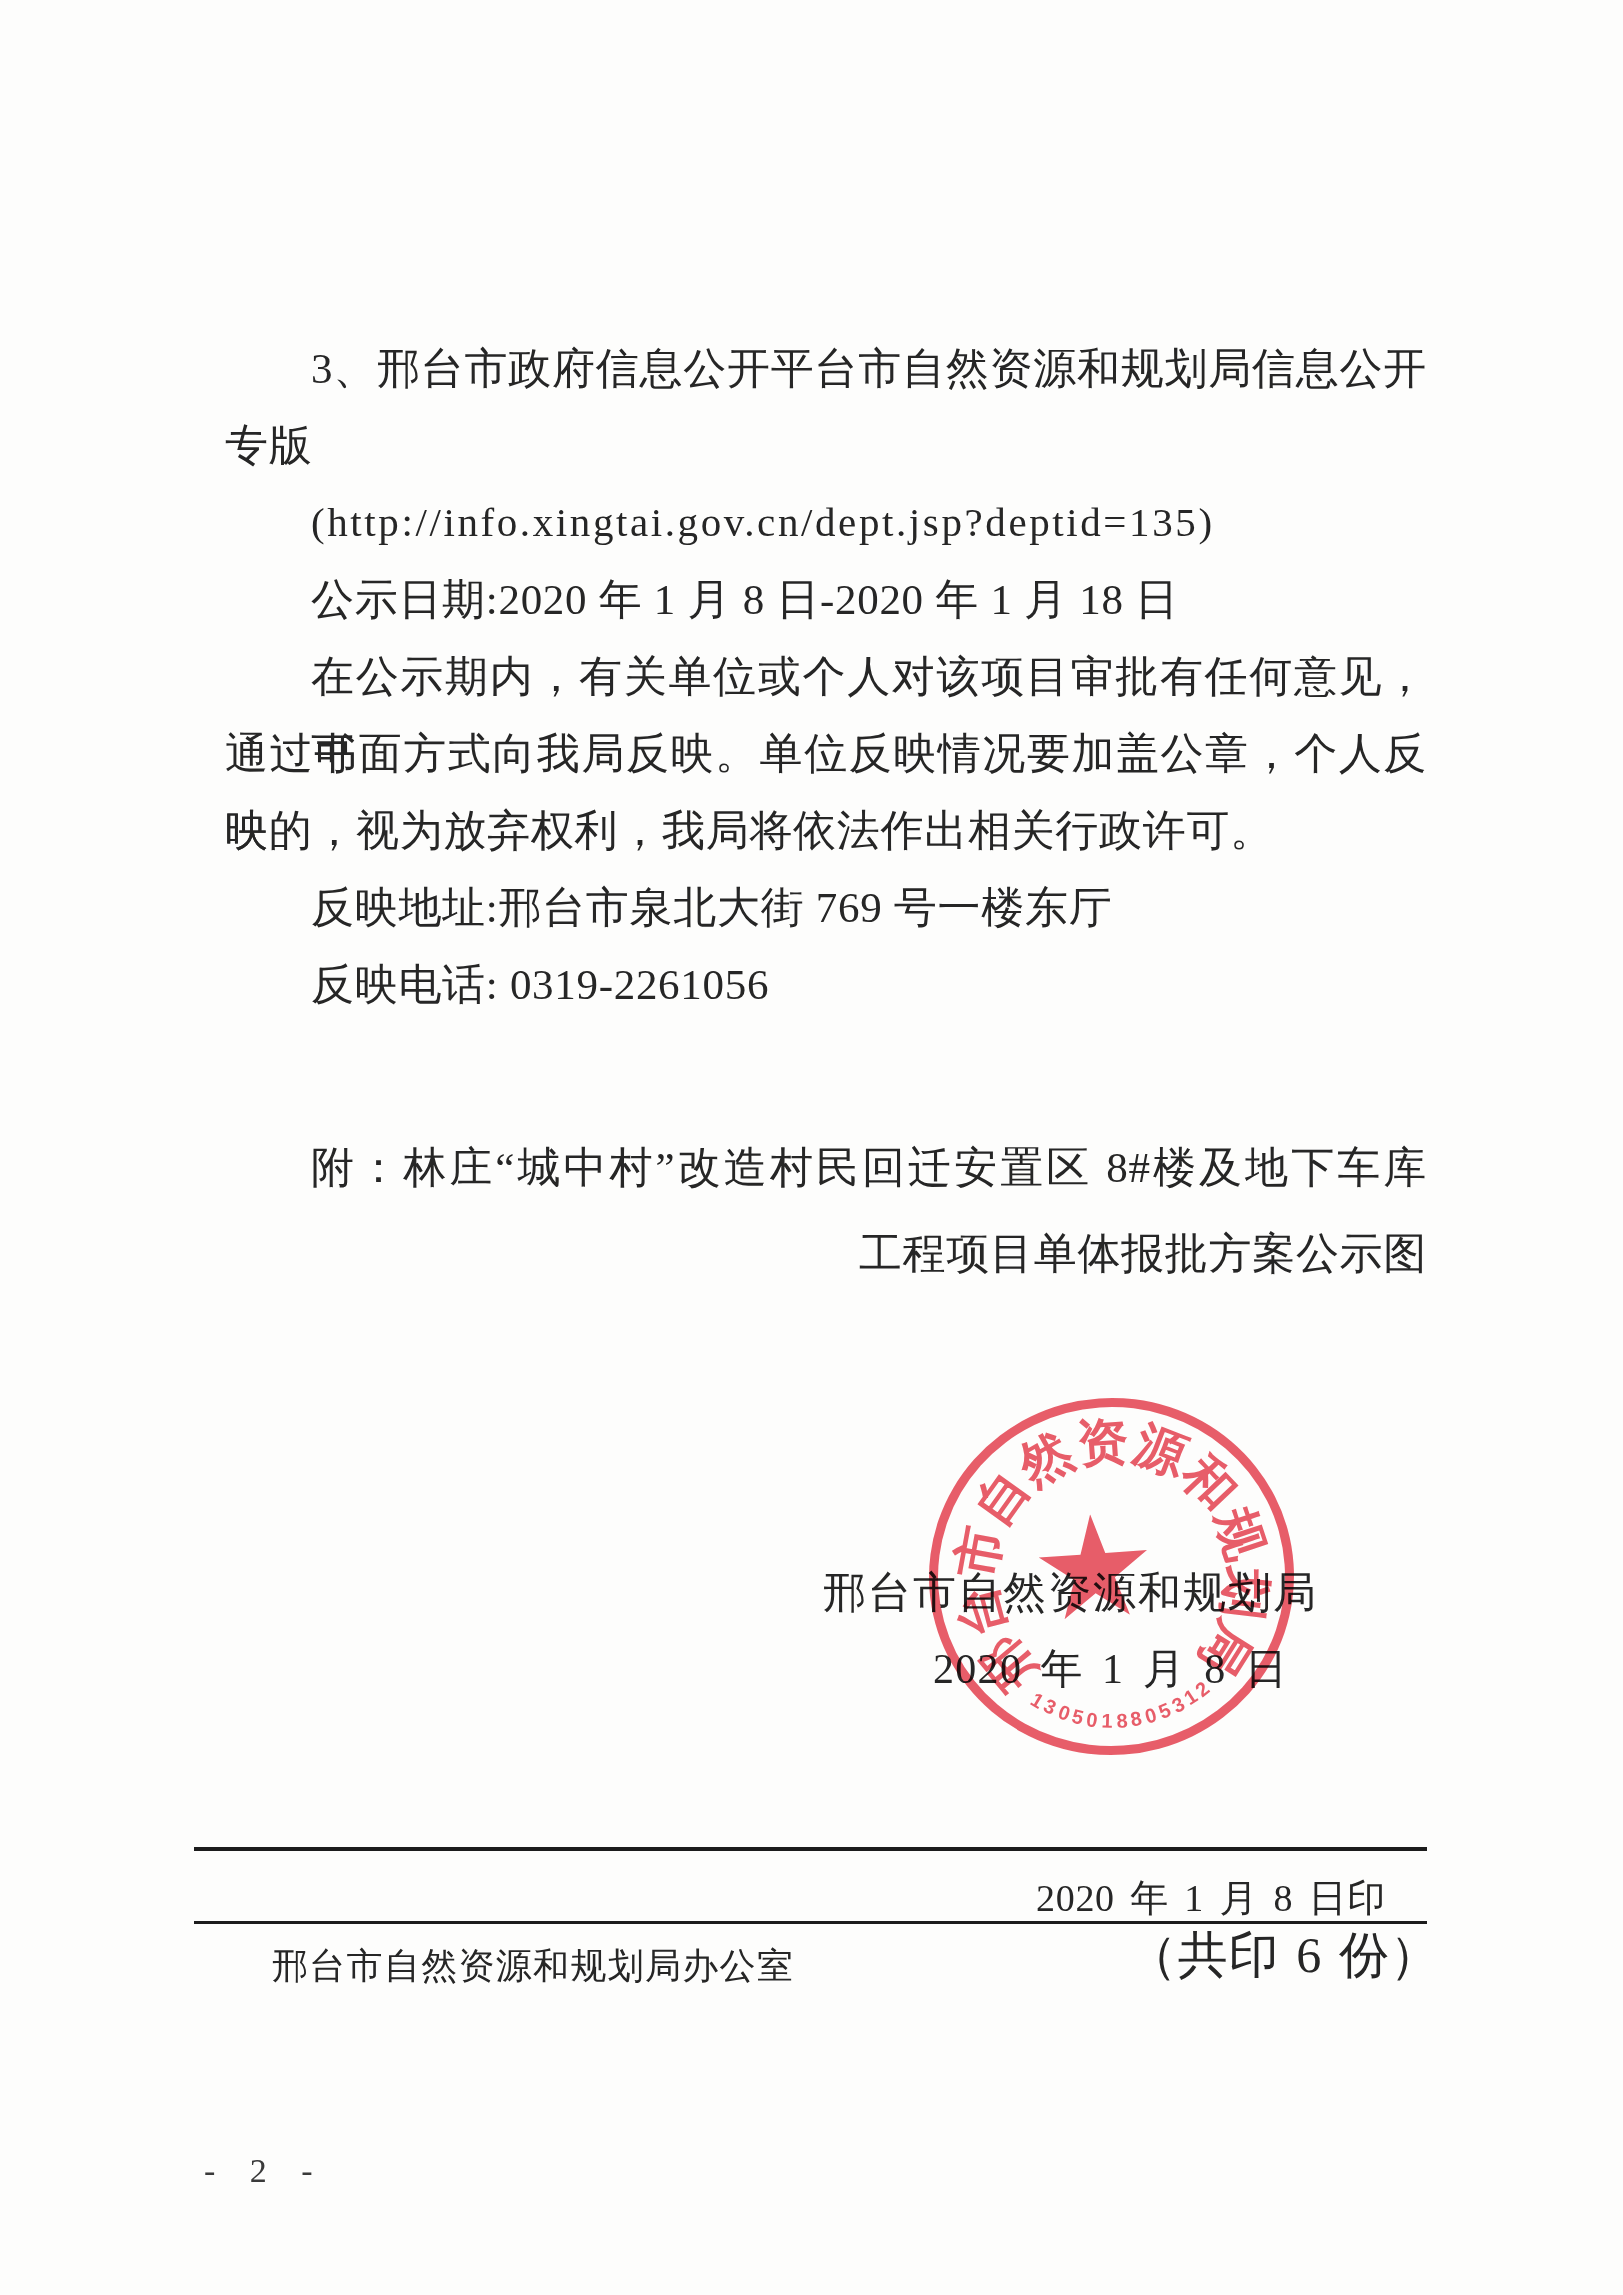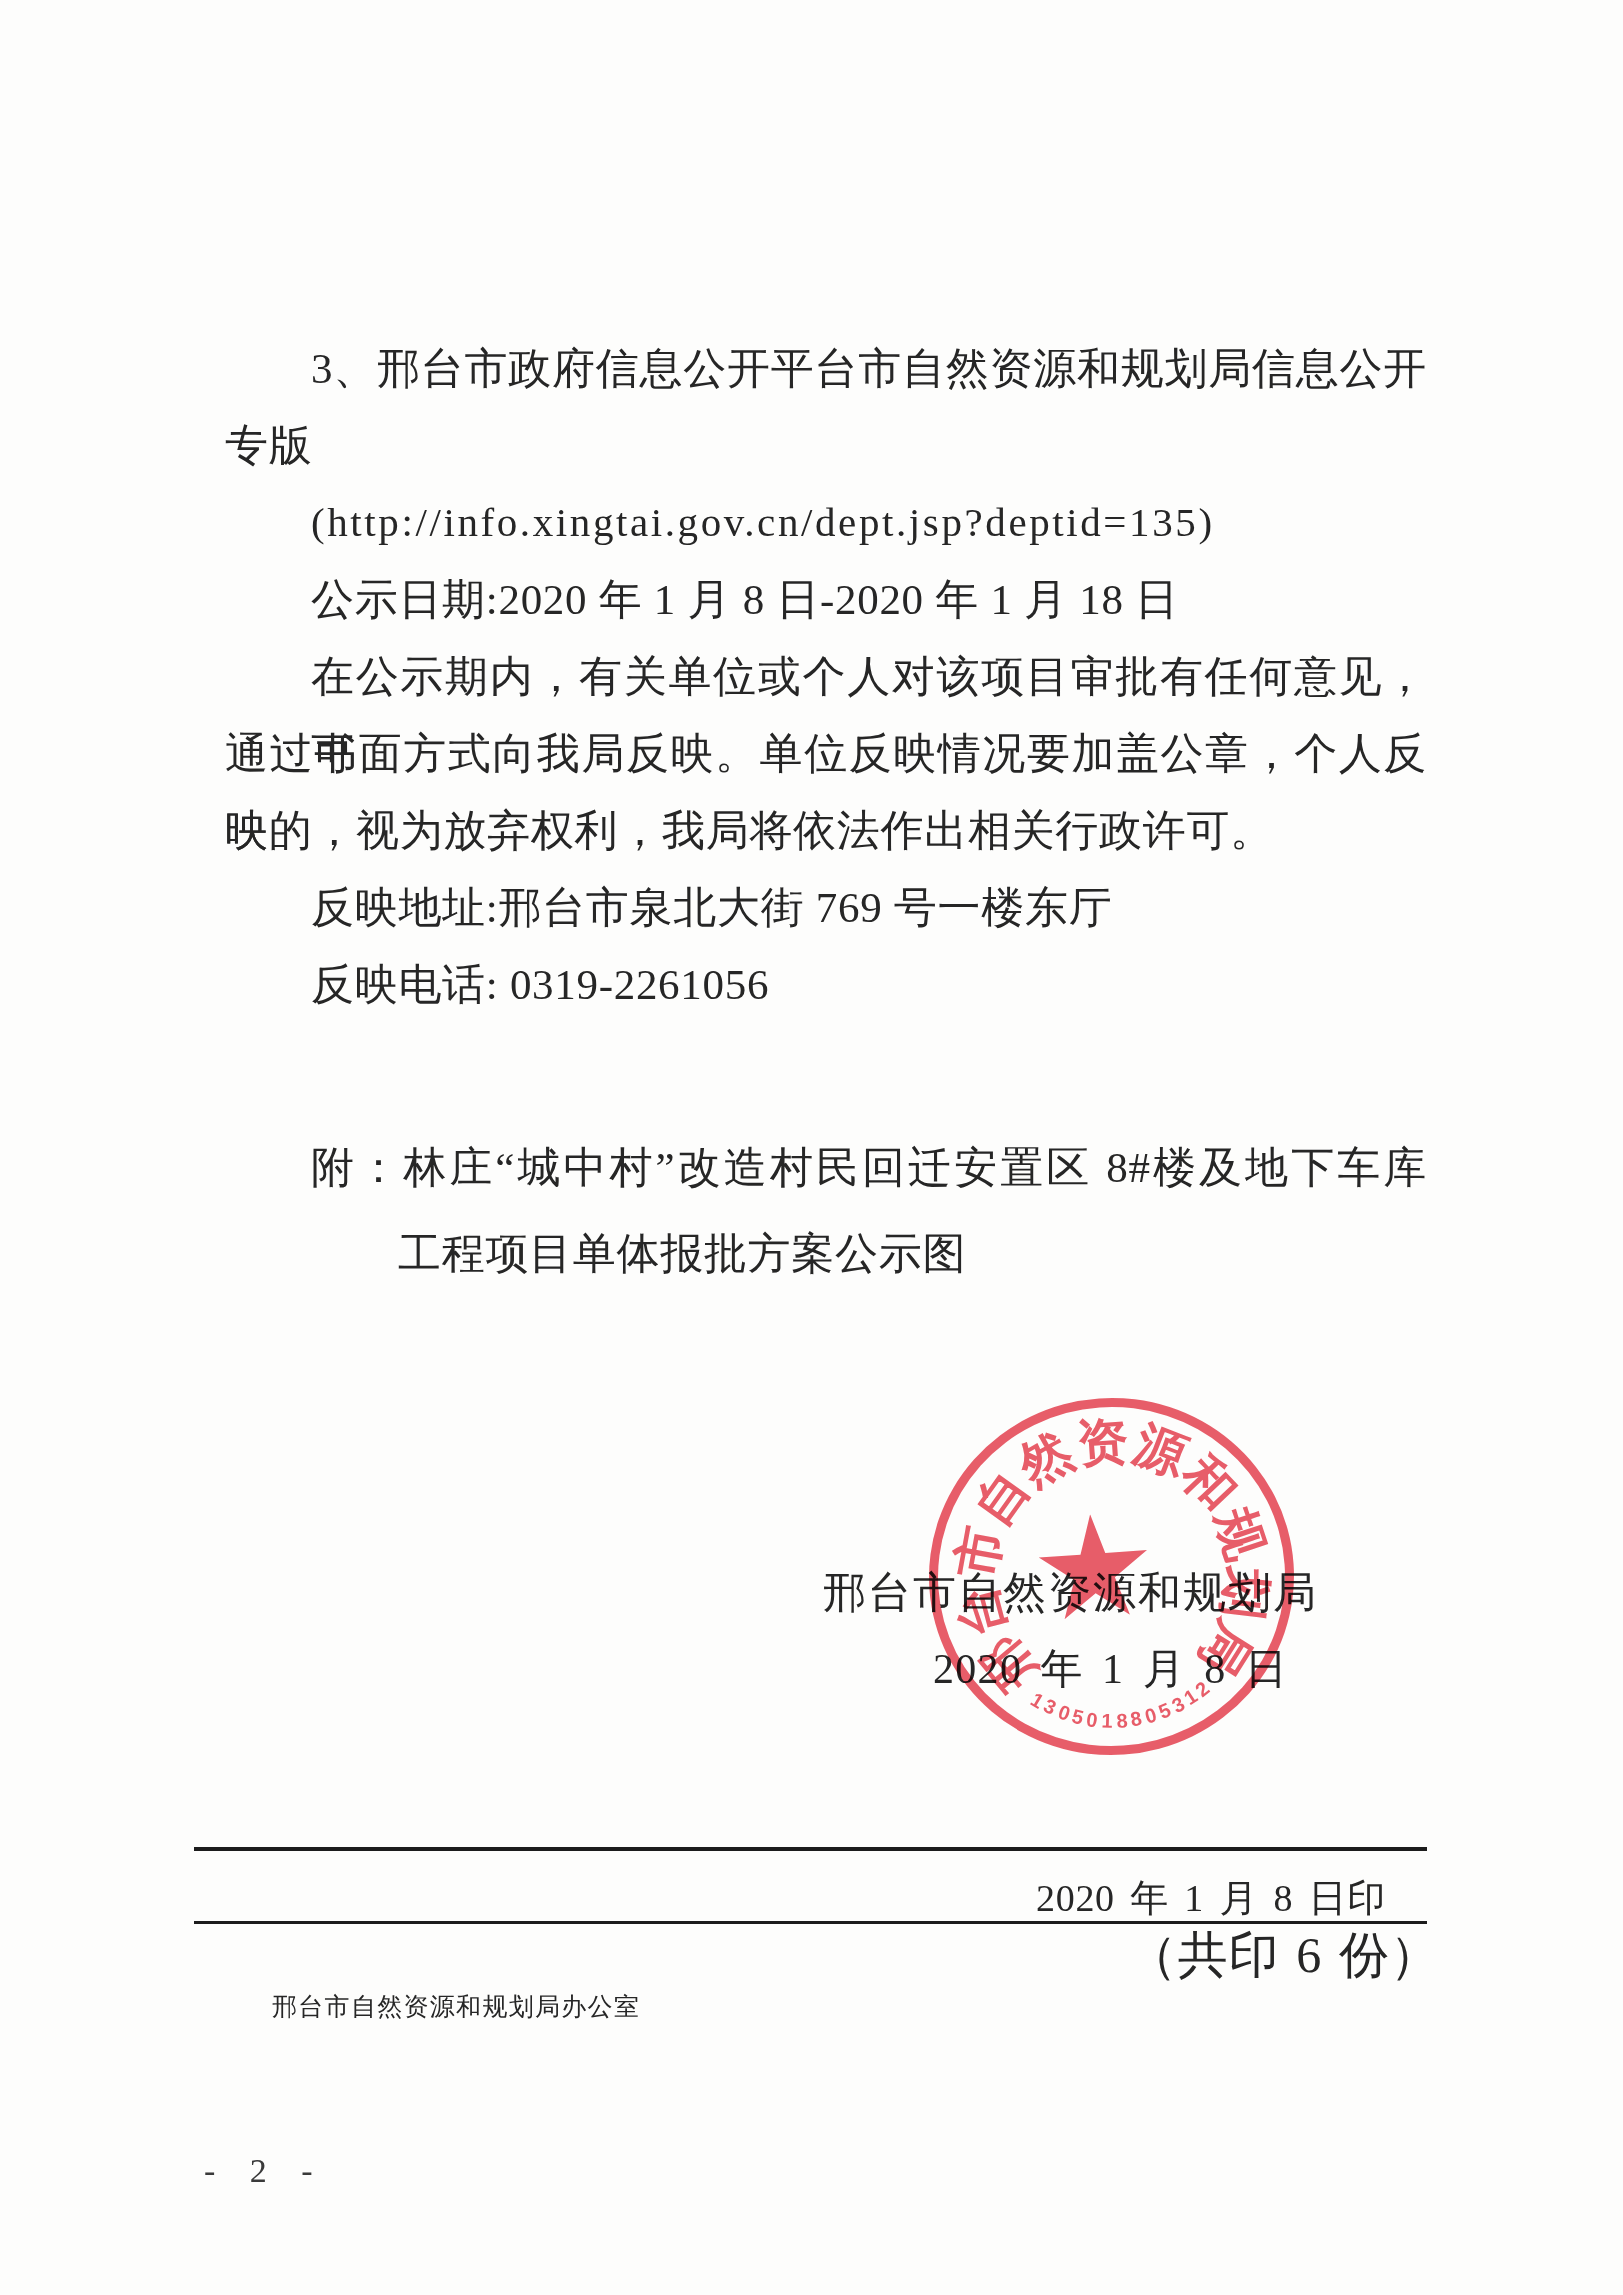--- a/index.html
+++ b/index.html
@@ -27,21 +27,21 @@
   .jl{ text-align:justify; text-align-last:justify; white-space:normal; }
   .ind{ padding-left:86px; }
   .latin{ font-size:41px; letter-spacing:2.6px; }
   .attach-block{
     position:absolute; left:225px; top:1125px; width:1202px;
   }
   .aline{
     height:86px; line-height:86px;
     font-size:43px; letter-spacing:0.7px; white-space:nowrap;
   }
-  .ind2{ padding-left:173px; }
+  .ind2{ padding-left:173px;text-align:right; }
   
   .sig-org{
     position:absolute; left:823px; top:1570px;
     font-size:43px; line-height:45px; letter-spacing:2px;
     white-space:nowrap; z-index:2;
   }
   .sig-date{
     position:absolute; left:933px; top:1648px;
     font-size:42px; line-height:43px; letter-spacing:1.3px; word-spacing:6.5px;
     white-space:nowrap; z-index:2;
@@ -80,22 +80,22 @@
     font-family:"Liberation Sans","DejaVu Sans",sans-serif;
   }
   
   .rule{
     position:absolute; left:194px; width:1233px;
     background:#1c1c1c;
   }
   .rule-top{ top:1847px; height:3.9px; }
   .rule-bottom{ top:1921px; height:3.3px; }
   .footer-office{
-    position:absolute; left:272px; top:1986px;
-    font-size:25px; line-height:41px; letter-spacing:1.3px; white-space:nowrap;
+    position:absolute; left:272px; top:1946px;
+    font-size:36px; line-height:41px; letter-spacing:1.3px; white-space:nowrap;
   }
   .footer-date{
     position:absolute; left:1036px; top:1878px;
     font-size:38px; line-height:41px; letter-spacing:0.7px; word-spacing:5.2px; white-space:nowrap;
   }
   .footer-copies{
     position:absolute; left:1127px; top:1935px;
     font-size:50px; line-height:41px; letter-spacing:0.7px; word-spacing:3.9px; white-space:nowrap;text-align:center;
   }
   .page-num{

